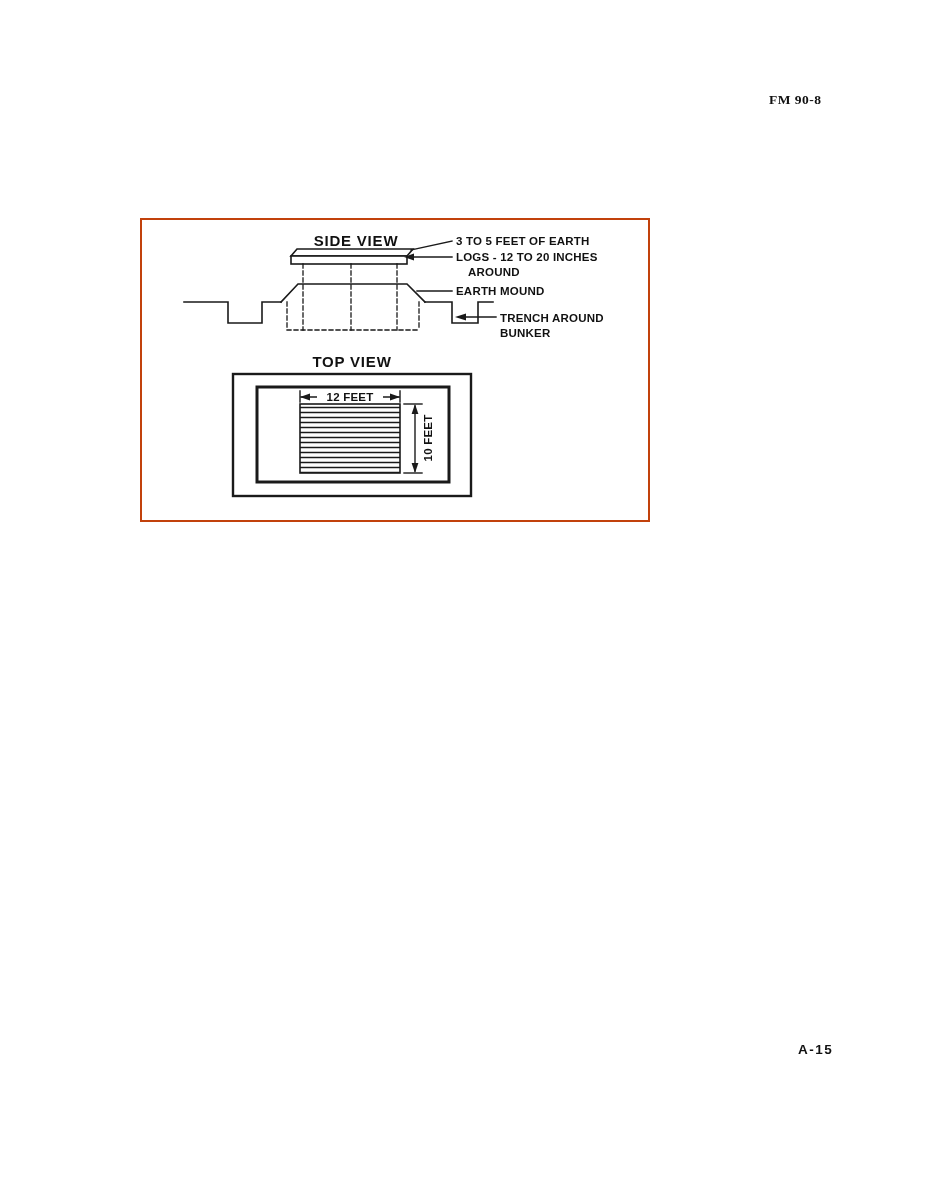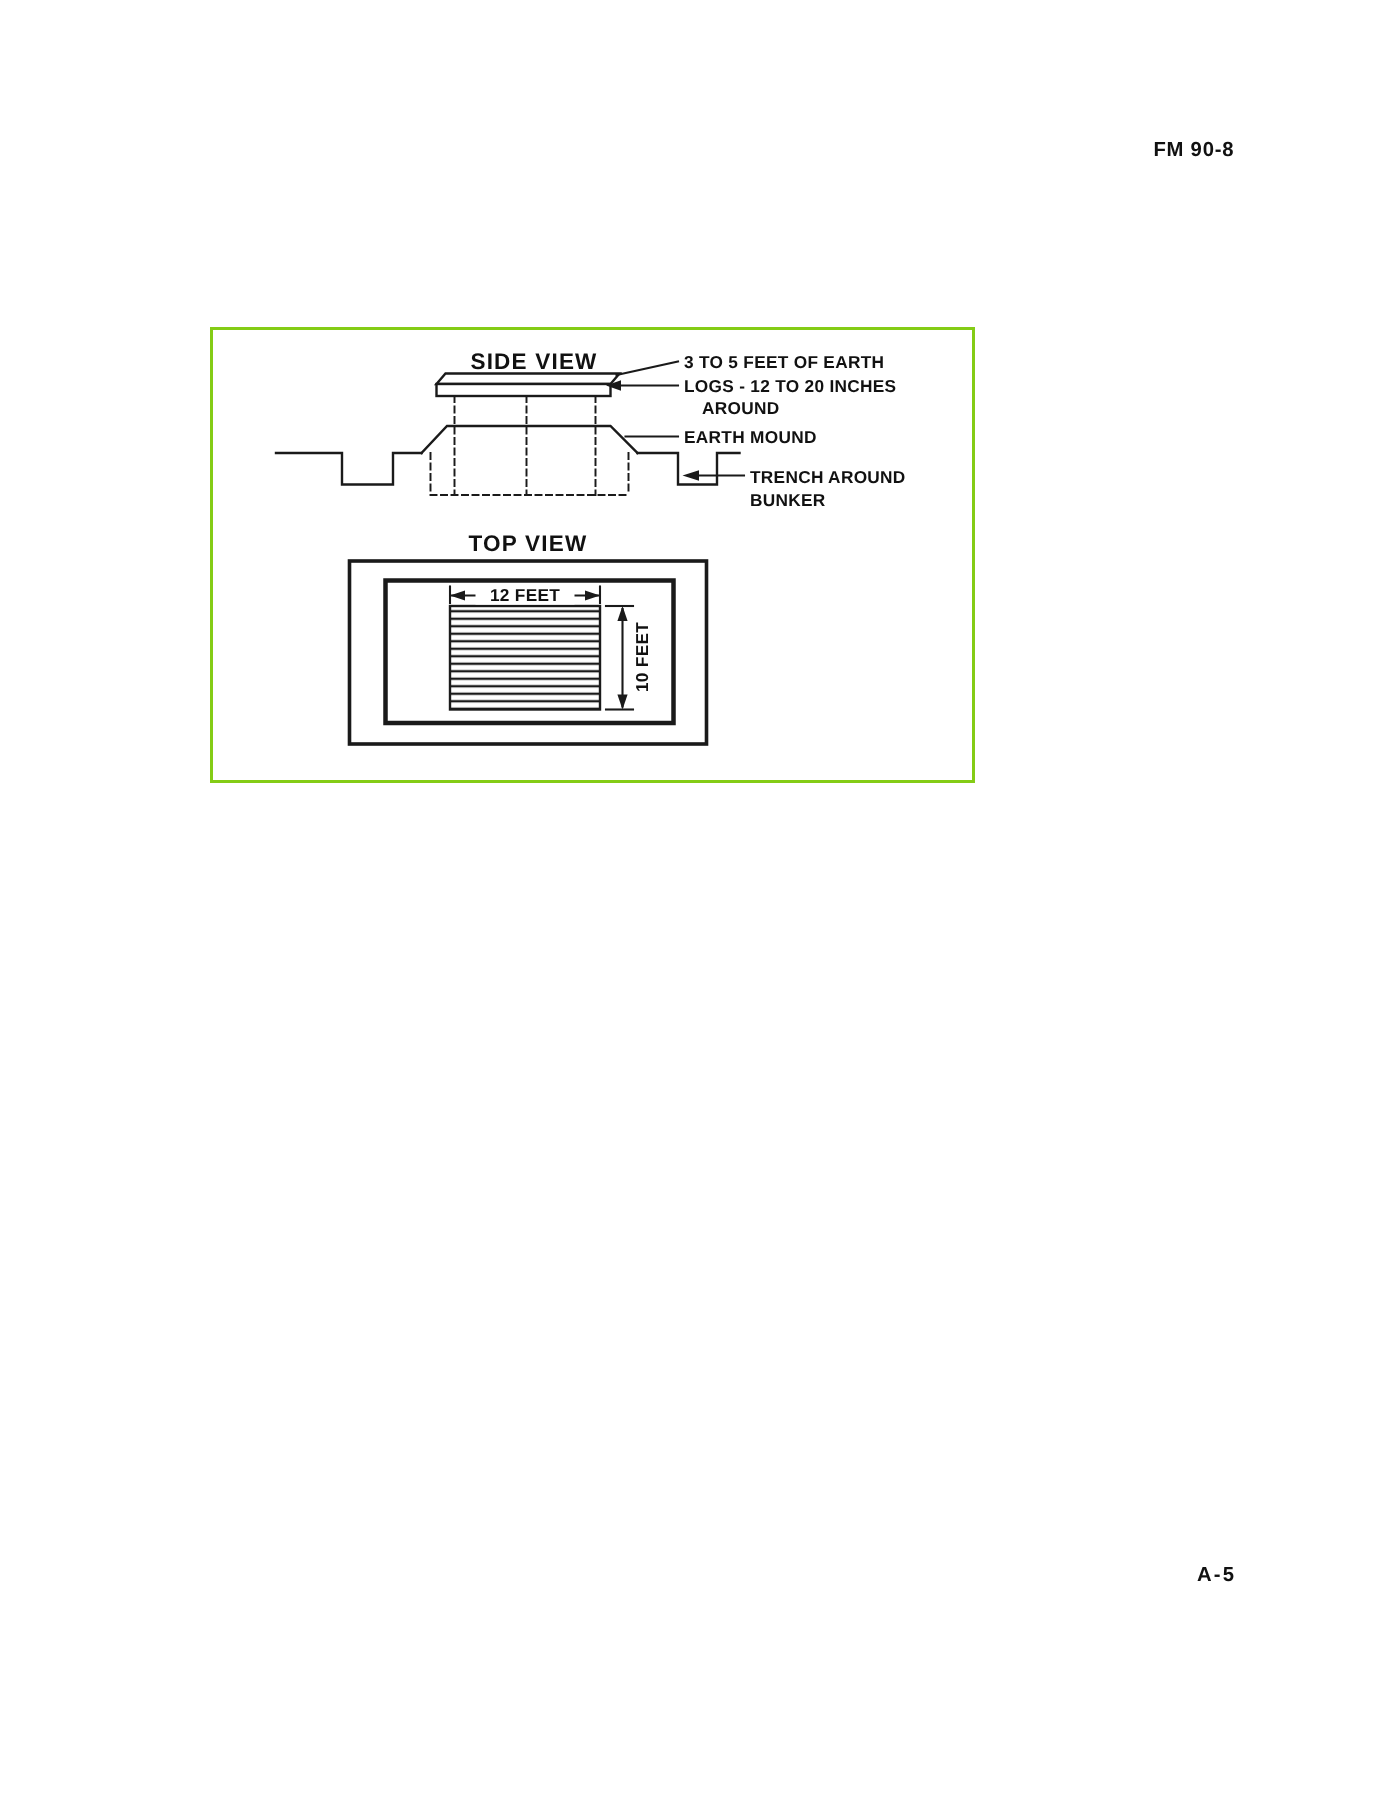--- a/index.html
+++ b/index.html
@@ -13,21 +13,21 @@
     height: 1199px;
     background: #ffffff;
     font-family: "Liberation Serif", serif;
     color: #1a1a1a;
     overflow: hidden;
   }
   .fm-header {
     position: absolute;
     left: 769px;
     top: 92px;
-    font-family: Liberation Sans, sans-serif;
+    font-family: Liberation Serif, serif;
     font-weight: bold;
     font-size: 13.5px;
     letter-spacing: 0.5px;
     color: #111;
   }
   .body-text {
     position: absolute;
     left: 177px;
     top: 156px;
     width: 480px;
@@ -37,21 +37,21 @@
   }
   .body-text .line2 {
     padding-left: 26px;
   }
   .figure-frame {
     position: absolute;
     left: 140px;
     top: 218px;
     width: 506px;
     height: 300px;
-    border: 2px solid #84cc16;
+    border: 2px solid #c2410c;
     background: #ffffff;
   }
   .figure-frame svg {
     display: block;
   }
   .svg-title {
     font-family: "Liberation Sans", sans-serif;
     font-weight: bold;
     font-size: 15px;
     letter-spacing: 0.8px;
@@ -157,15 +157,15 @@
         <polygon points="415,473 411.6,463 418.4,463" fill="#1a1a1a" stroke="none"></polygon>
         <rect x="421" y="409" width="15" height="58" fill="#ffffff" stroke="none"></rect>
       </g>
 
       <text class="svg-label" x="350" y="400.5" text-anchor="middle">12 FEET</text>
 
       <text class="svg-label" x="428" y="442" text-anchor="middle" transform="rotate(-90 428 438)">10 FEET</text>
     </svg>
   </div>
 
-  <div class="page-number">A-5</div>
+  <div class="page-number">A-15</div>
 
 </div>
 
 </body></html>

